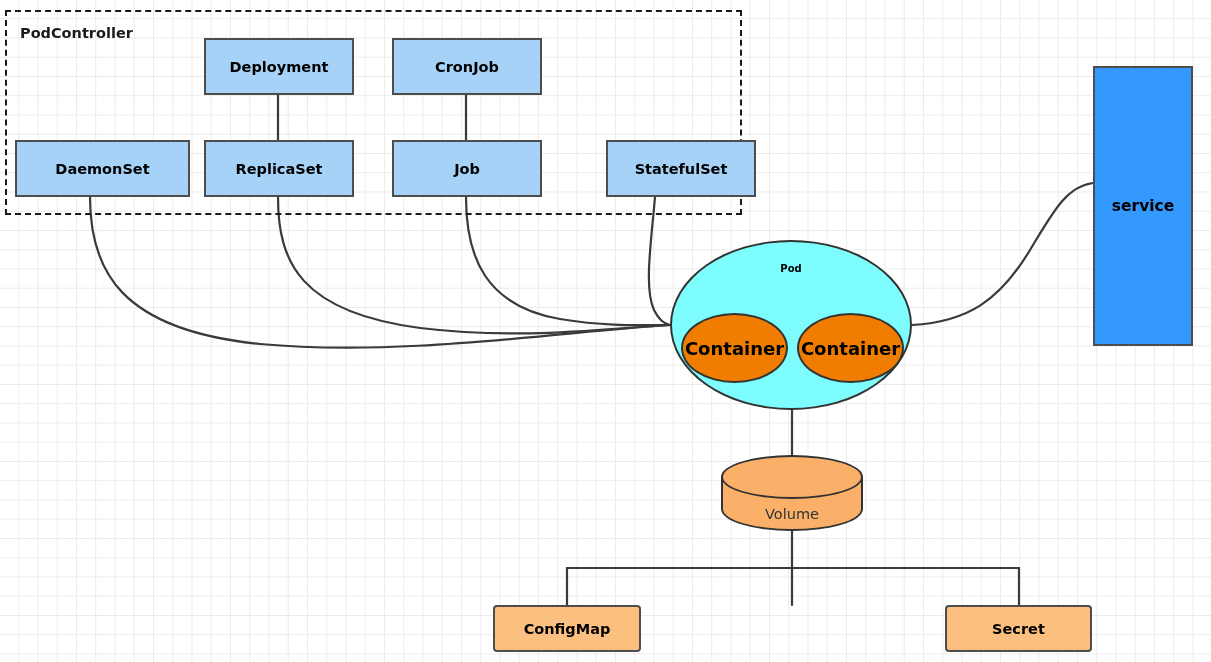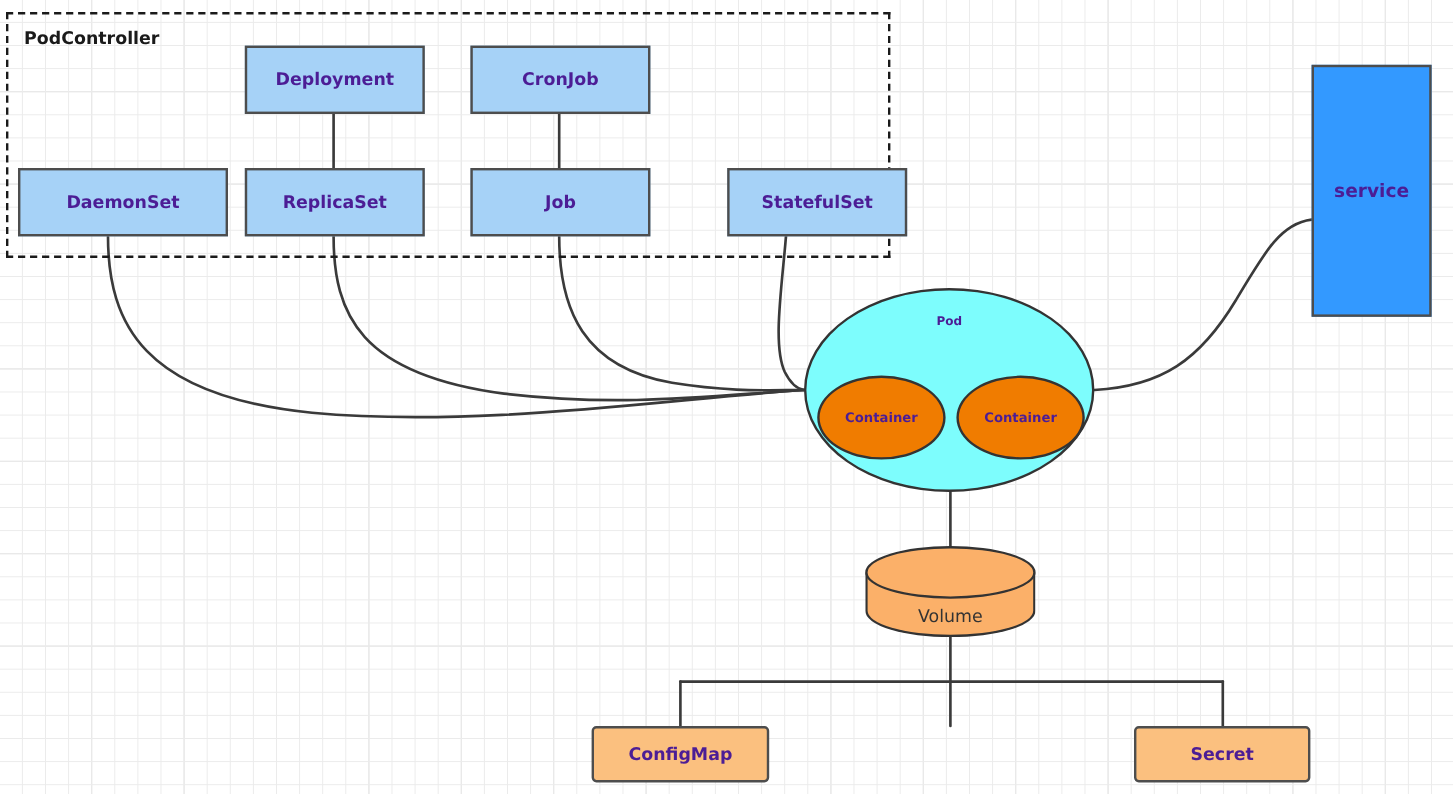--- a/index.html
+++ b/index.html
@@ -34,21 +34,21 @@
     height: 662px;
     pointer-events: none;
   }
   .node {
     position: absolute;
     box-sizing: border-box;
     display: flex;
     align-items: center;
     justify-content: center;
     text-align: center;
-    color: #4c1d95;
+    color: #000000;
     font-weight: bold;
     z-index: 5;
   }
   .ctrl-group {
     position: absolute;
     box-sizing: border-box;
     border: 2px dashed #1a1a1a;
     background: transparent;
     z-index: 1;
   }
@@ -82,21 +82,21 @@
     border-radius: 50%;
     align-items: flex-start;
     padding-top: 21px;
     font-size: 10px;
     z-index: 4;
   }
   .ellipse-container {
     background: #F07C00;
     border: 2px solid #333333;
     border-radius: 50%;
-    font-size: 11px;
+    font-size: 18px;
     z-index: 6;
   }
   .cylinder {
     position: absolute;
     z-index: 5;
   }
   .cyl-body {
     position: absolute;
     left: 0;
     box-sizing: border-box;
@@ -175,21 +175,21 @@
   <div class="node box-blue" style="left:392px; top:140px; width:150px; height:57px;">
     <span>Job</span>
   </div>
   <div class="node box-blue" style="left:204px; top:140px; width:150px; height:57px;">
     <span>ReplicaSet</span>
   </div>
   <div class="node box-blue" style="left:606px; top:140px; width:150px; height:57px;">
     <span>StatefulSet</span>
   </div>
 
-  <div class="node box-service" style="left:1093px; top:54px; width:100px; height:210px;">
+  <div class="node box-service" style="left:1093px; top:66px; width:100px; height:280px;">
     <span>service</span>
   </div>
 
   <div class="node ellipse-pod" style="left:670px; top:240px; width:242px; height:170px;">
     <span>Pod</span>
   </div>
   <div class="node ellipse-container" style="left:681px; top:313px; width:107px; height:70px;">
     <span>Container</span>
   </div>
   <div class="node ellipse-container" style="left:797px; top:313px; width:107px; height:70px;">

